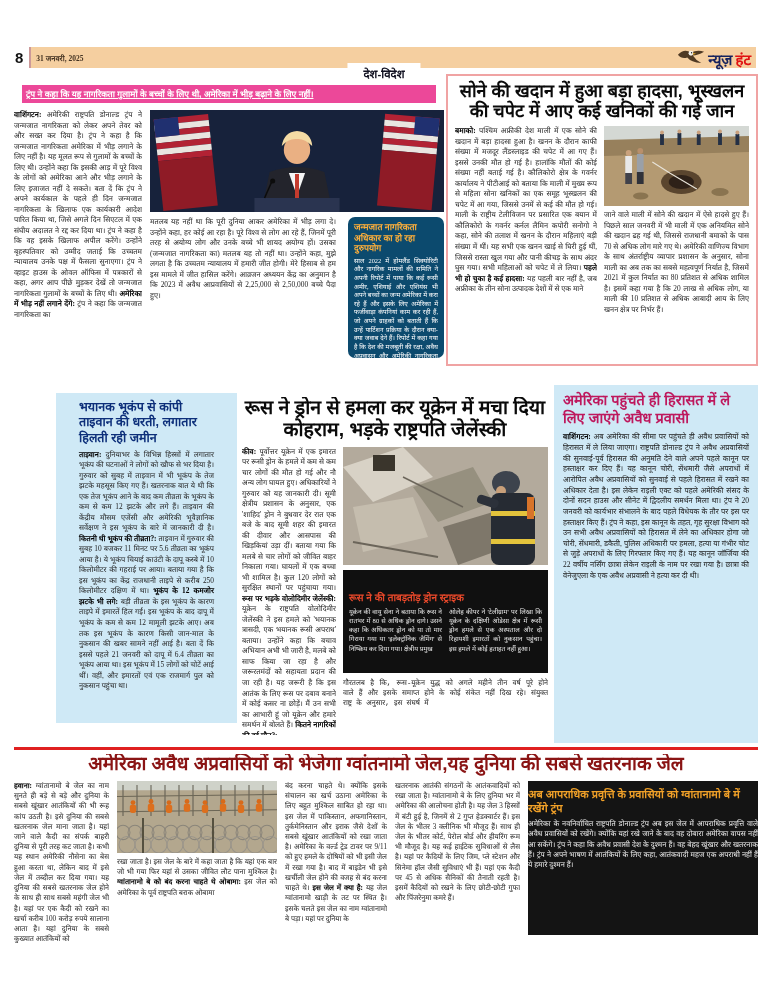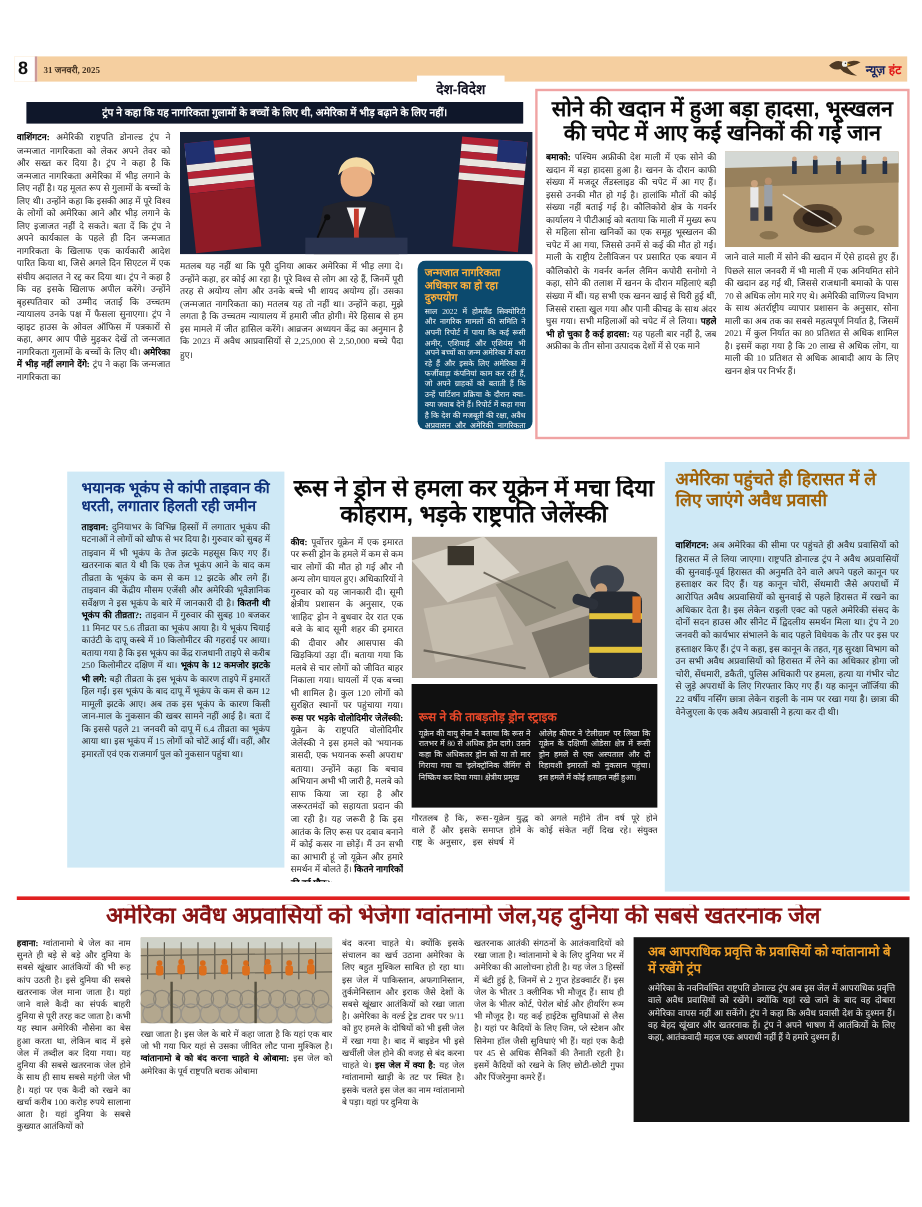--- a/index.html
+++ b/index.html
@@ -13,29 +13,29 @@
   
   .strip{position:absolute;left:12px;top:47px;width:744px;height:21px;background:#f5cfa0;
          display:flex;align-items:center;}
   .pagenum{background:#fff;height:100%;display:flex;align-items:center;padding:0 6px 0 3px;
            font-family:"Liberation Sans",sans-serif;font-weight:800;font-size:15px;color:#111;
            border-right:2px solid #c99;}
   .pagedate{font-size:7.5px;font-weight:bold;color:#443322;padding-left:5px;}
   .section-center{position:absolute;left:50%;top:16px;transform:translateX(-50%);background:#fff;
            height:21px;display:flex;align-items:center;padding:0 16px;
            font-family:"Liberation Sans",sans-serif;font-weight:800;font-size:11.5px;color:#101020;}
-  .brand{margin-left:auto;display:flex;align-items:center;gap:3px;padding-right:5px;
-         font-family:"Liberation Sans",sans-serif;font-weight:800;font-size:10px;}
+  .brand{margin-left:auto;display:flex;align-items:flex-end;gap:3px;padding-right:5px;
+         font-family:"Liberation Sans",sans-serif;font-weight:800;font-size:15px;}
   .brand .b1{color:#16235e;} .brand .b2{color:#e01212;}
 
   
   .trump{position:absolute;left:14px;top:80px;width:430px;height:308px;overflow:hidden;}
   .trump .head{font-size:21px;text-align:center;line-height:1.08;}
-  .bluebar{background:#0f172a;color:#ffffff;font-family:"Liberation Sans",sans-serif;
-           font-weight:bold;font-size:8.6px;text-align:center;padding:3px 4px;}
+  .bluebar{background:#ec4899;color:#ffffff;font-family:"Liberation Sans",sans-serif;
+           font-weight:bold;font-size:8.6px;padding:3px 4px;text-decoration:underline;}
   .trump .bluebar{margin:5px 8px 0 8px;}
   .trump .bodyrow{display:flex;gap:8px;margin-top:7px;height:248px;}
   .trump .c1{width:128px;overflow:hidden;}
   .trump .right{flex:1;display:flex;flex-direction:column;gap:5px;}
   .trump .photo{height:102px;}
   .trump .subrow{display:flex;gap:12px;flex:1;overflow:hidden;}
   .trump .c2{flex:1;overflow:hidden;}
   .factbox{width:96px;background:#0c4a6e;border-radius:7px;padding:5px 6px;box-sizing:border-box;}
   .factbox .t{color:#ffb03a;font-family:"Liberation Sans",sans-serif;font-weight:800;
               font-size:8.8px;line-height:1.2;margin-bottom:3px;}
@@ -46,21 +46,21 @@
         background:#fff;padding:5px 7px;box-sizing:border-box;overflow:hidden;}
   .mine .head{font-size:18px;text-align:center;line-height:1.12;}
   .mine .bodyrow{display:flex;gap:7px;margin-top:5px;}
   .mine .c1{width:142px;overflow:hidden;}
   .mine .c2{flex:1;overflow:hidden;}
   .mine .photo{height:80px;}
   .mine .c2 .news-body{margin-top:4px;}
 
   
   .taiwan{position:absolute;left:56px;top:393px;width:181px;height:330px;background:#cfe9f6;
-          padding:7px 12px;box-sizing:border-box;overflow:hidden;}
+          padding:7px 23px;box-sizing:border-box;overflow:hidden;}
   .taiwan .head{font-size:12.5px;color:#0d2f7a;line-height:1.22;margin-bottom:4px;}
 
   
   .russia{position:absolute;left:242px;top:397px;width:306px;height:346px;overflow:hidden;}
   .russia .head{font-size:19.5px;text-align:center;line-height:1.12;}
   .russia .bodyrow{display:flex;gap:7px;margin-top:6px;height:288px;}
   .russia .c1{width:94px;overflow:hidden;}
   .russia .right{flex:1;display:flex;flex-direction:column;gap:5px;}
   .russia .photo{height:118px;}
   .strikebox{background:#101010;padding:20px 6px;}
@@ -68,37 +68,37 @@
                 font-size:10px;margin-bottom:3px;}
   .strikebox .cols{display:flex;gap:7px;}
   .strikebox .cols div{flex:1;color:#eeeeee;font-size:6.6px;line-height:1.4;text-align:justify;}
   .russia .botrow{display:flex;gap:7px;flex:1;overflow:hidden;}
   .russia .botrow div{flex:1;font-family:Liberation Mono, monospace;}
   .russia .botrow .news-body{font-size:7.2px;}
 
   
   .detention{position:absolute;left:554px;top:385px;width:204px;height:358px;background:#cfe9f6;
              padding:7px 9px;box-sizing:border-box;overflow:hidden;}
-  .detention .head{font-size:14.5px;color:#a16207;line-height:1.22;margin-bottom:23px;}
+  .detention .head{font-size:14.5px;color:#be185d;line-height:1.22;margin-bottom:5px;}
   .detention .news-body{font-size:7.5px;}
 
   
   .rule{position:absolute;left:14px;top:747px;width:744px;height:3px;background:#e02020;}
   .guant{position:absolute;left:14px;top:754px;width:744px;height:250px;overflow:hidden;}
   .guant .head{font-size:19px;text-align:center;color:#8a1414;line-height:1.1;}
   .guant .bluebar{margin-top:5px;color:#fff6cf;font-size:9px;}
   .guant .colsrow{display:flex;gap:8px;margin-top:6px;height:186px;}
   .guant .g1{width:95px;overflow:hidden;}
   .guant .g2{width:160px;overflow:hidden;}
   .guant .g2 .photo{height:72px;}
   .guant .g2 .news-body{margin-top:4px;}
   .guant .g3{width:102px;overflow:hidden;}
   .guant .g4{width:125px;overflow:hidden;}
   .guant .news-body{font-size:7.2px;}
-  .blackbox{flex:1;height:154px;background:#141414;padding:6px 12px;box-sizing:border-box;}
+  .blackbox{flex:1;height:154px;background:#141414;padding:6px 0;box-sizing:border-box;}
   .blackbox .t{color:#f0a028;font-family:"Liberation Sans",sans-serif;font-weight:800;
                font-size:11px;line-height:1.28;margin-bottom:4px;}
   .blackbox .b{color:#f2f2f2;font-size:7.4px;line-height:1.4;text-align:justify;}
 
   .photo{width:100%;overflow:hidden;}
   .photo svg{display:block;width:100%;height:100%;}
 </style>
 </head>
 <body>
 

